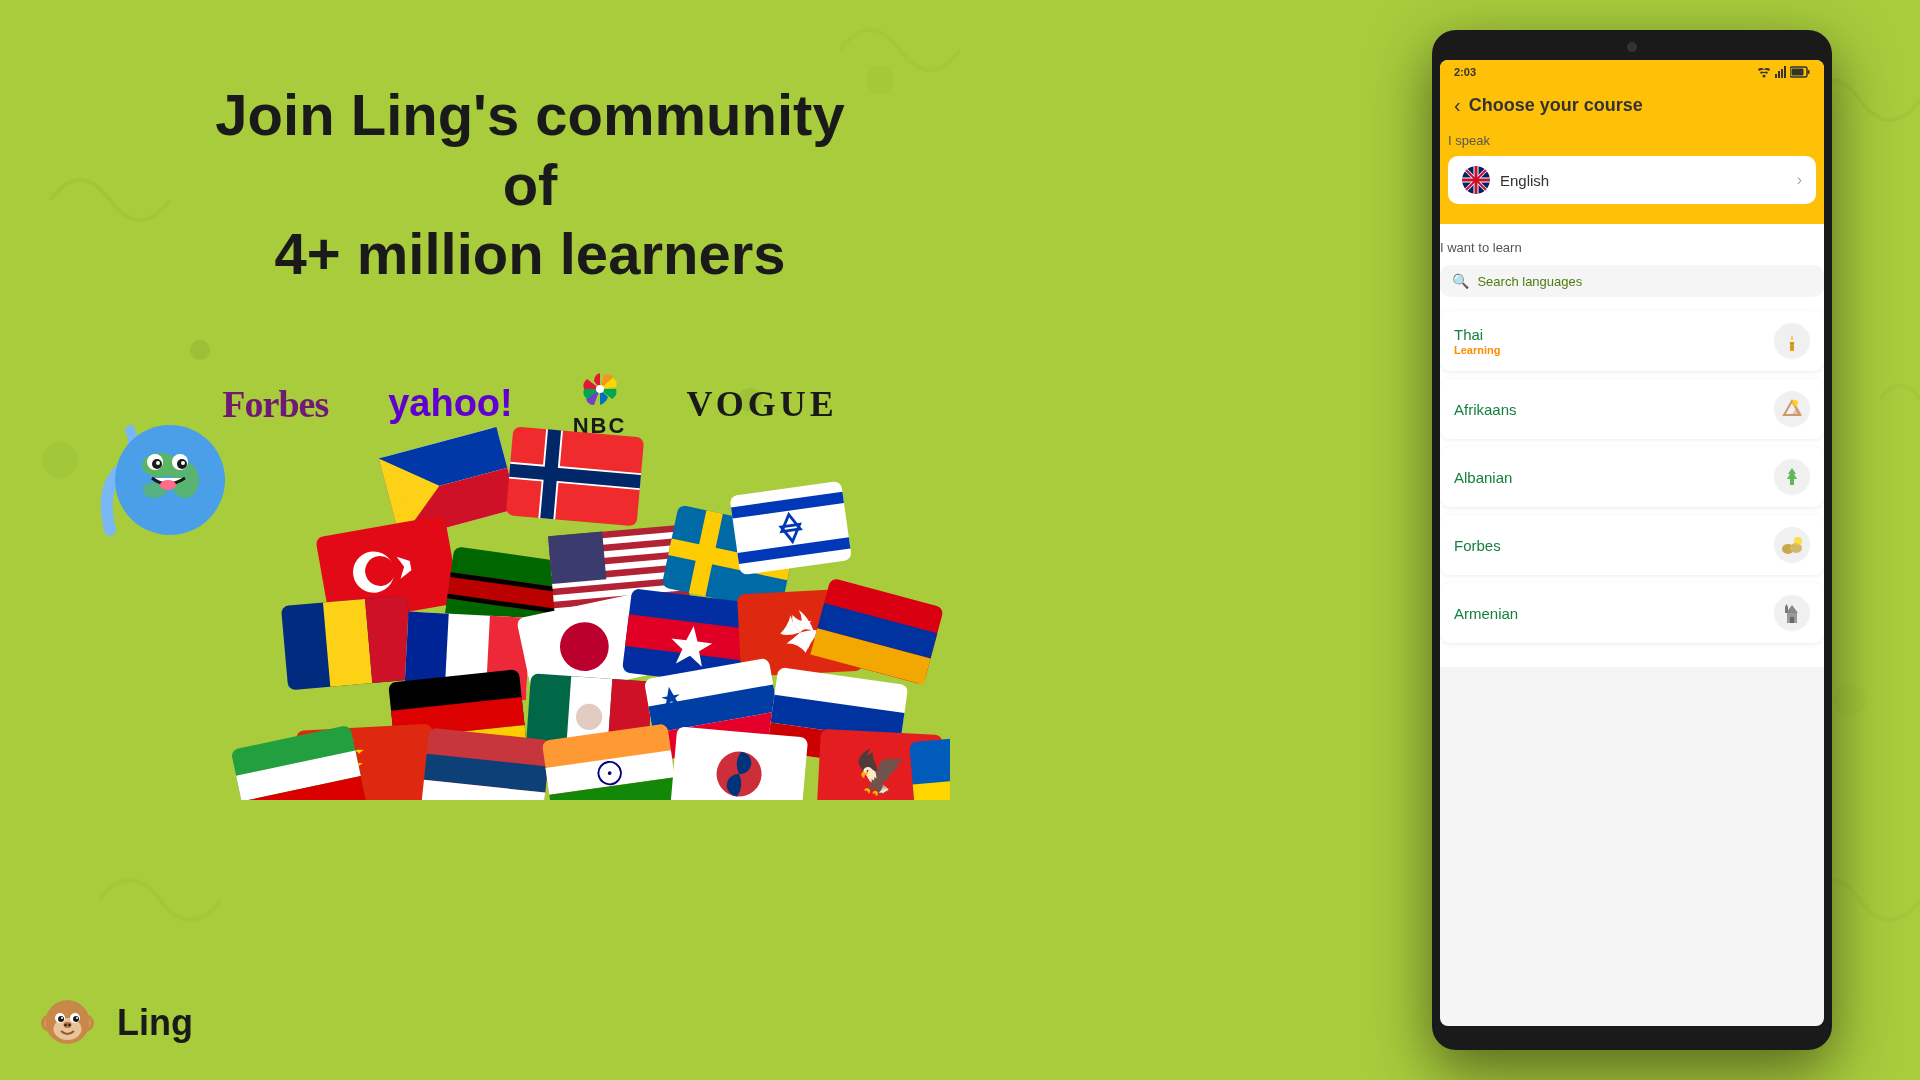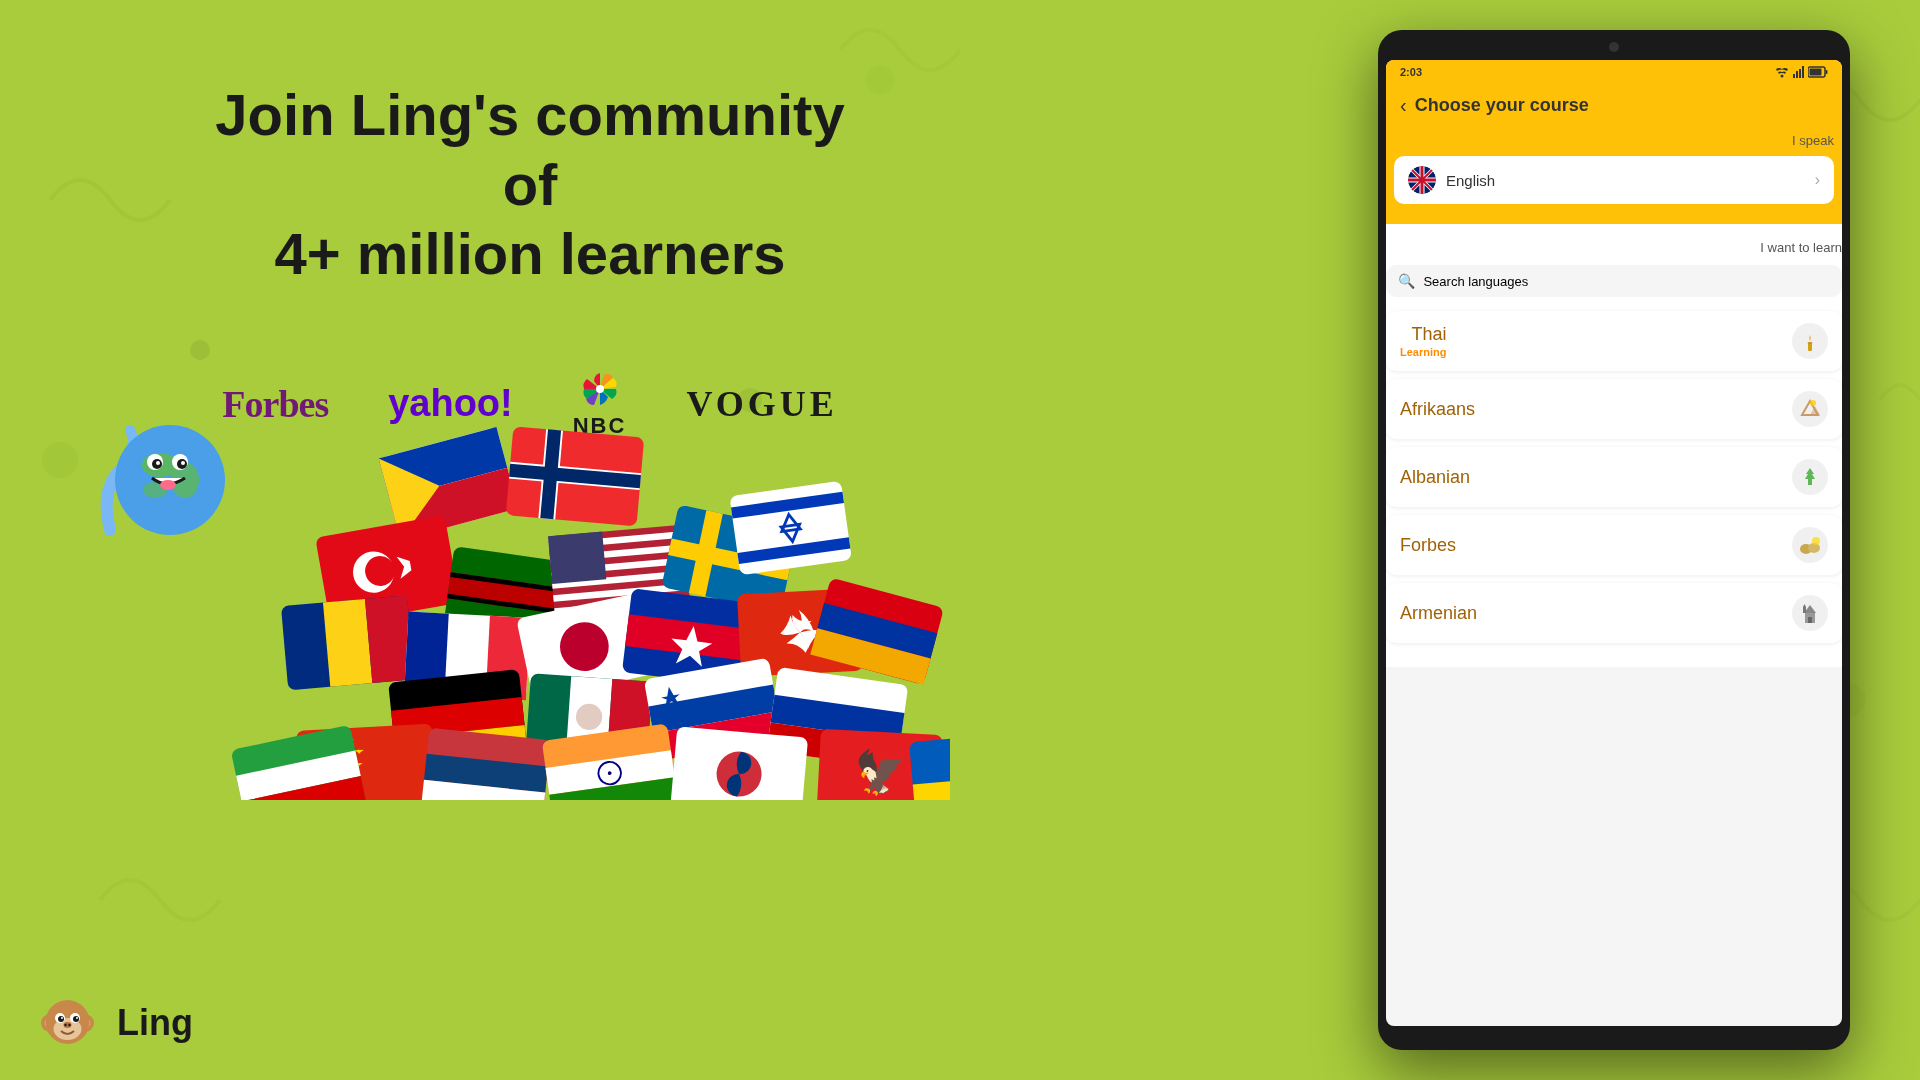--- a/index.html
+++ b/index.html
@@ -114,25 +114,24 @@
 
     .ling-text {
       font-size: 36px;
       font-weight: 700;
       color: #1a1a1a;
     }
 
     
     .tablet-wrapper {
       position: absolute;
-      right: 70px;
+      right: 88px;
       top: 30px;
-      width: 472px;
+      width: 400px;
       height: 1020px;
-      text-align: right;
     }
 
     .tablet-device {
       width: 100%;
       height: 100%;
       background: #1a1a1a;
       border-radius: 24px;
       padding: 12px 8px;
       box-shadow: 0 20px 60px rgba(0,0,0,0.5);
       position: relative;
@@ -269,21 +268,21 @@
       margin-bottom: 14px;
     }
 
     .search-icon-circle {
       color: #aaa;
       font-size: 14px;
     }
 
     .search-placeholder {
       font-size: 13px;
-      color: #000000;
+      color: #4d7c0f;
     }
 
     
     .lang-item {
       background: white;
       border-radius: 10px;
       padding: 12px 14px;
       display: flex;
       align-items: center;
       justify-content: space-between;
@@ -291,23 +290,23 @@
       box-shadow: 0 1px 4px rgba(0,0,0,0.08);
       cursor: pointer;
     }
 
     .lang-item-left {
       display: flex;
       flex-direction: column;
     }
 
     .lang-item-name {
-      font-size: 18px;
+      font-size: 15px;
       font-weight: 500;
-      color: #a16207;
+      color: #15803d;
     }
 
     .lang-item-tag {
       font-size: 11px;
       color: #ff8c00;
       font-weight: 600;
       margin-top: 1px;
     }
 
     .lang-item-icon {

